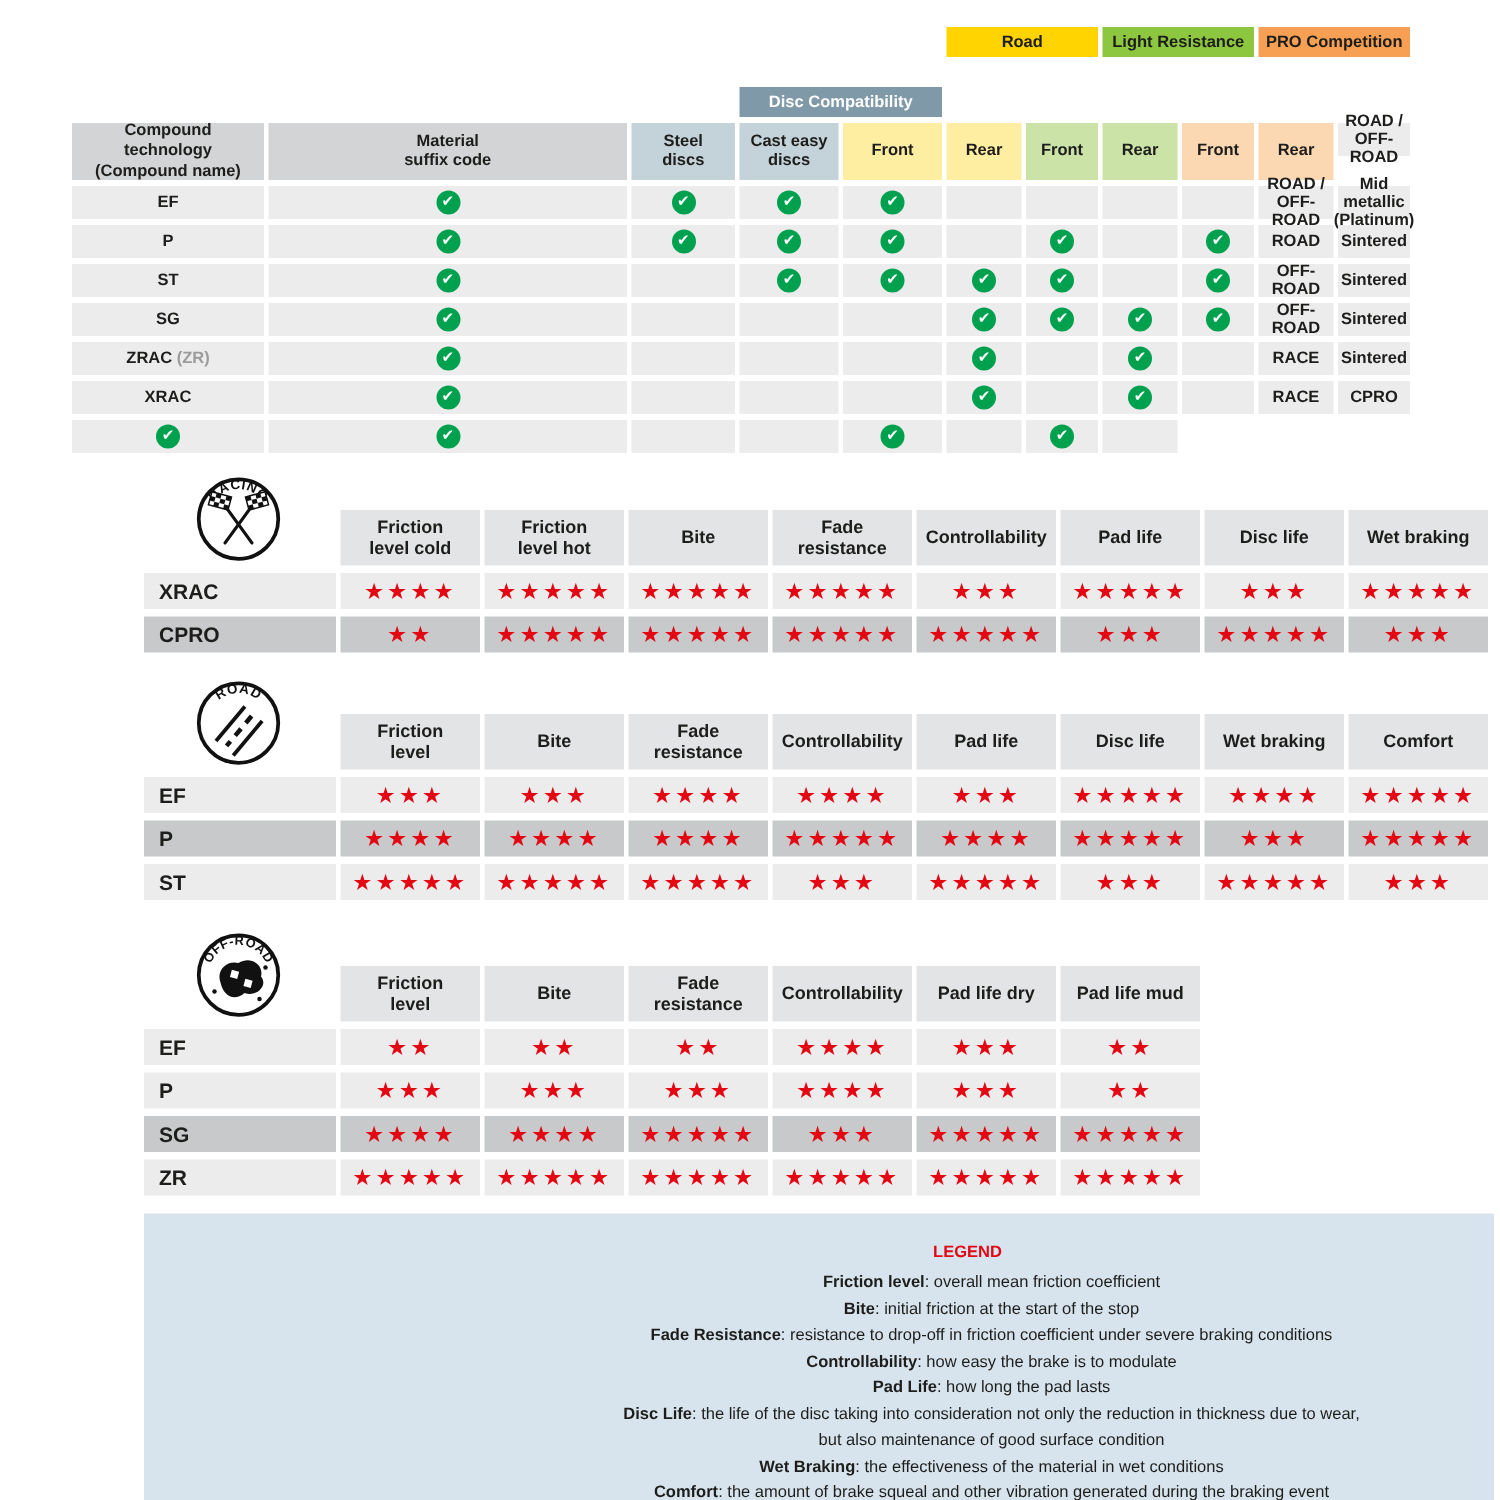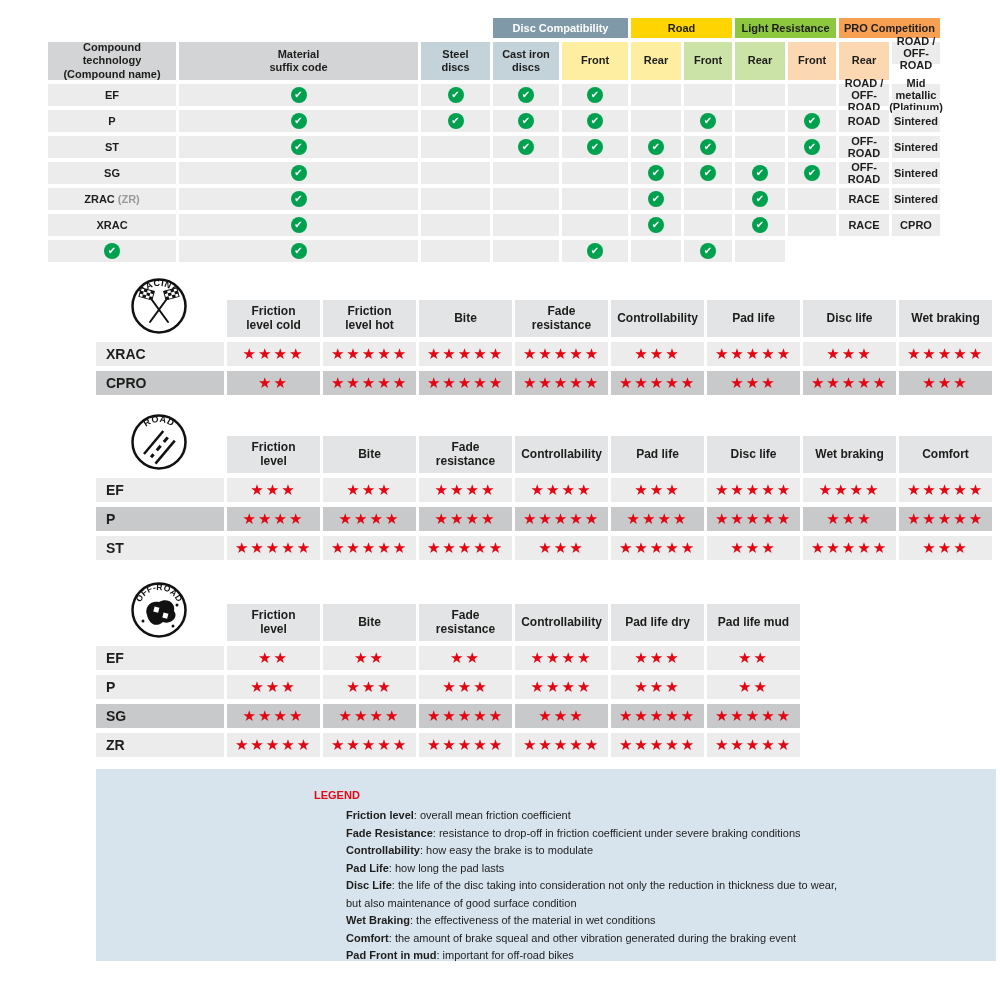--- a/index.html
+++ b/index.html
@@ -20,21 +20,21 @@
     row-gap: 4px;
     width: 892px;
     font-size: 11px;
   }
   .compat > div {
     display: flex; align-items: center; justify-content: center;
     text-align: center;
   }
   .gh { height: 20px; font-weight: bold; }
   .gh.spacer { grid-column: span 3; background: transparent; }
-  .gh.disc  { grid-column: span 2; background: var(--disc-group,#7f99a8); color: #fff; }
+  .gh.disc  { grid-column: span 2; background: var(--disc-group,#7f99a8); color: #fff; margin-top: 40px; }
   .gh.road  { grid-column: span 2; background: var(--road-group,#ffd400); }
   .gh.light { grid-column: span 2; background: var(--light-group,#8dc63f); }
   .gh.pro   { grid-column: span 2; background: var(--pro-group,#f7a053); }
   .mh, .sh { height: 38px; font-weight: bold; line-height: 1.2; white-space: pre-line; }
   .mh { background: var(--header-gray,#d3d4d5); padding: 0 6px; }
   .sh.disc-s  { background: var(--disc-sub,#c4d2d9); }
   .sh.road-s  { background: var(--road-sub,#fdeea2); }
   .sh.light-s { background: var(--light-sub,#cbe3a6); }
   .sh.pro-s   { background: var(--pro-sub,#fbd8b2); }
   .compat .cell { height: 22px; background: var(--row-light,#ececed); font-weight: bold; }
@@ -75,20 +75,21 @@
     font-size: 15px; letter-spacing: 2px;
     font-family: "DejaVu Sans", sans-serif;
   }
 
   
   .legend {
     margin: 12px 0 0 48px; width: 900px; height: 192px;
     background: var(--legend-bg,#d8e4ed);
     padding: 20px 20px 0 218px;
     font-size: 11px;
+    text-align: center;
   }
   .legend-title { color: var(--legend-red,#e30613); font-weight: bold; margin-bottom: 6px; }
   .legend-line { line-height: 17.5px; padding-left: 32px; }
 </style>
 </head>
 <body>
 
 <div class="page">
 
   <div class="compat" id="compat">
@@ -97,21 +98,21 @@
     <div class="gh road">Road</div>
     <div class="gh light">Light Resistance</div>
     <div class="gh pro">PRO Competition</div>
 
     <div class="mh">Compound technology
 (Compound name)</div>
     <div class="mh">Material
 suffix code</div>
     <div class="sh disc-s">Steel
 discs</div>
-    <div class="sh disc-s">Cast iron
+    <div class="sh disc-s">Cast easy
 discs</div>
     <div class="sh road-s">Front</div>
     <div class="sh road-s">Rear</div>
     <div class="sh light-s">Front</div>
     <div class="sh light-s">Rear</div>
     <div class="sh pro-s">Front</div>
     <div class="sh pro-s">Rear</div>
 
   <div class="cell use">ROAD / OFF-ROAD</div>
       <div class="cell code">EF</div>
@@ -554,20 +555,21 @@
         <div class="scell shade-light">
           <span class="stars">★★★★★</span>
         </div>
       </div>
   </section>
 
   <div class="legend">
     <div class="legend-title">LEGEND</div>
     <div id="legend-items">
         <div class="legend-line"><b>Friction level</b>: overall mean friction coefficient</div>
+        <div class="legend-line"><b>Bite</b>: initial friction at the start of the stop</div>
         <div class="legend-line"><b>Fade Resistance</b>: resistance to drop-off in friction coefficient under severe braking conditions</div>
         <div class="legend-line"><b>Controllability</b>: how easy the brake is to modulate</div>
         <div class="legend-line"><b>Pad Life</b>: how long the pad lasts</div>
         <div class="legend-line"><b>Disc Life</b>: the life of the disc taking into consideration not only the reduction in thickness due to wear,</div>
         <div class="legend-line">but also maintenance of good surface condition</div>
         <div class="legend-line"><b>Wet Braking</b>: the effectiveness of the material in wet conditions</div>
         <div class="legend-line"><b>Comfort</b>: the amount of brake squeal and other vibration generated during the braking event</div>
         <div class="legend-line"><b>Pad Front in mud</b>: important for off-road bikes</div>
       </div>
   </div>

